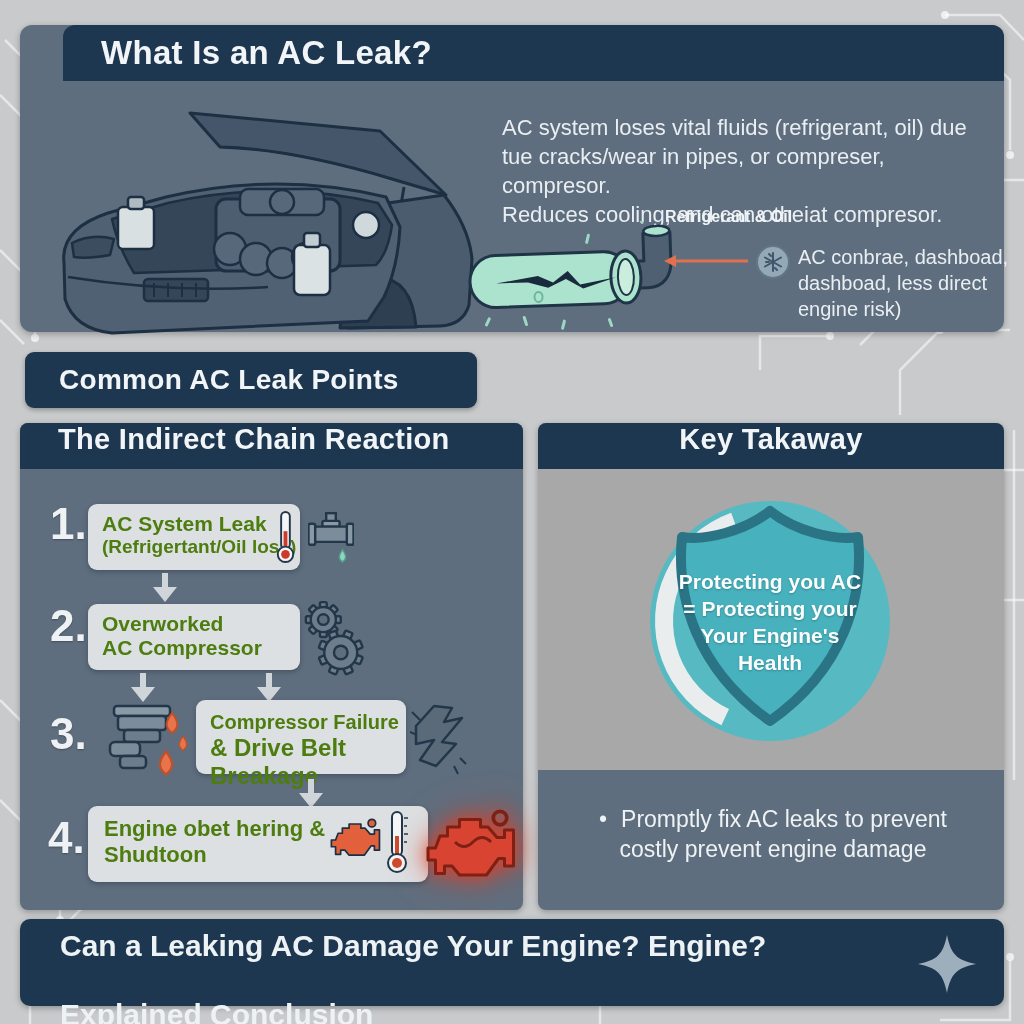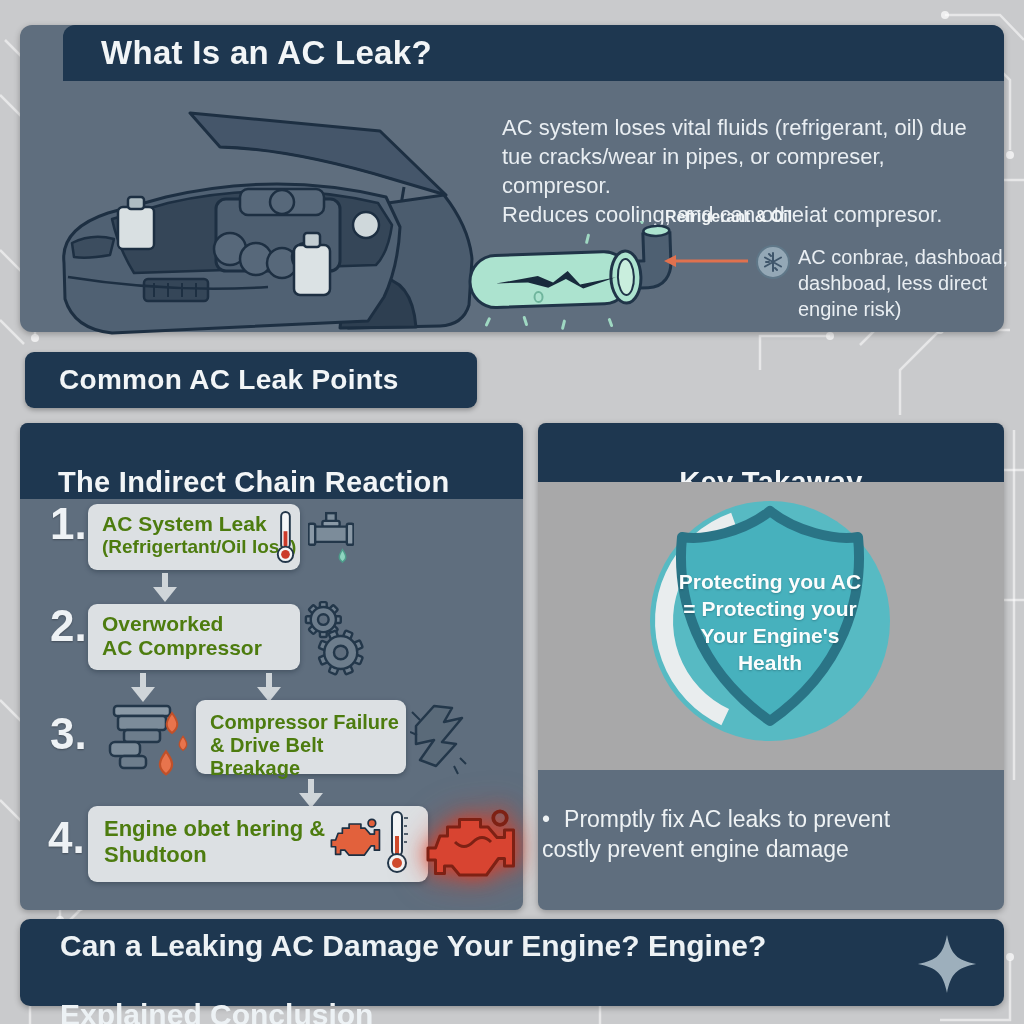--- a/index.html
+++ b/index.html
@@ -21,36 +21,36 @@
   .side-note{position:absolute;left:778px;top:219px;width:230px;color:#e9eef2;font-size:20px;line-height:26px;}
 
   
   .banner{left:25px;top:352px;width:452px;height:56px;background:#1e3750;border-radius:9px;display:flex;align-items:center;padding-left:34px;box-sizing:border-box;box-shadow:0 2px 5px rgba(0,0,0,.3);}
   .banner .h1-text{font-size:28px;}
 
   
   .panel{border-radius:8px;box-shadow:0 2px 6px rgba(0,0,0,.28);}
   .panel-left{left:20px;top:423px;width:503px;height:487px;background:#5f6e7e;}
   .panel-right{left:538px;top:423px;width:466px;height:487px;background:#a8a8a9;}
-  .panel-header{position:absolute;left:0;top:0;right:0;height:76px;background:#1e3750;border-radius:8px 8px 0 0;display:flex;align-items:flex-end;box-sizing:border-box;}
+  .panel-header{position:absolute;left:0;top:0;right:0;height:46px;background:#1e3750;border-radius:8px 8px 0 0;display:flex;align-items:flex-start;box-sizing:border-box;}
   .panel-header .h1-text{font-size:29px;}
   .ph-left{padding-left:38px;}
   .ph-center{justify-content:center;}
 
   .step-num{position:absolute;color:#eef2f5;font-size:44px;font-weight:bold;text-shadow:0 1px 2px rgba(0,0,0,.3);}
   .step-box{position:absolute;background:#dce0e3;border-radius:9px;box-shadow:0 2px 5px rgba(20,35,50,.35);color:#4d7c0f;box-sizing:border-box;}
   .sb-l1{font-weight:bold;}
   .flow-arrow{position:absolute;}
 
   
   .takeaway-gray{position:absolute;left:0;top:59px;right:0;height:288px;background:#a8a8a9;}
   .takeaway-slate{position:absolute;left:0;top:347px;right:0;bottom:0;background:#5f6e7e;border-radius:0 0 8px 8px;}
   .shield-art{position:absolute;left:102px;top:66px;width:260px;height:262px;}
   .shield-text{position:absolute;left:102px;top:145px;width:260px;text-align:center;color:#fbfdfd;font-size:21px;font-weight:bold;line-height:27px;text-shadow:0 1px 2px rgba(20,60,70,.35);}
-  .bullet-wrap{position:absolute;left:4px;top:381px;right:0;color:#eef2f4;font-size:23px;line-height:30px;}
+  .bullet-wrap{position:absolute;left:4px;top:381px;right:0;text-align:center;color:#eef2f4;font-size:23px;line-height:30px;}
   .bullet-dot{margin-right:14px;}
 
   
   .footer{left:20px;top:919px;width:984px;height:87px;background:#1e3750;border-radius:10px;box-shadow:0 2px 6px rgba(0,0,0,.3);}
   .footer-line{position:absolute;left:40px;color:#edf2f5;font-size:30px;font-weight:bold;}
   .fl1{top:10px;} .fl2{top:47px;margin-top:32px;}
   .sparkle{position:absolute;right:26px;top:14px;width:62px;height:62px;}
 </style>
 </head>
 <body>
@@ -270,21 +270,21 @@
         <rect x="12" y="56" width="26" height="12" rx="4" fill="#6d7d8c"></rect>
       </g>
       <g fill="#e8744d" stroke="#c05029" stroke-width="2">
         <path transform="translate(64,24)" d="M0,-11 C6,-3 8,3 0,9 C-8,3 -6,-3 0,-11 Z"></path>
         <path transform="translate(75,44) scale(0.7)" d="M0,-11 C6,-3 8,3 0,9 C-8,3 -6,-3 0,-11 Z"></path>
         <path transform="translate(58,64) scale(1.15)" d="M0,-11 C6,-3 8,3 0,9 C-8,3 -6,-3 0,-11 Z"></path>
       </g>
     </svg>
     <div class="step-box" style="left:176px;top:277px;width:210px;height:74px;padding:11px 0 0 14px;">
       <div class="sb-l1" style="font-size:20px;">Compressor Failure</div>
-      <div class="sb-l1" style="font-size:20px;">&amp; Drive Belt Breakage</div>
+      <div class="sb-l1" style="font-size:24px;">&amp; Drive Belt Breakage</div>
     </div>
     <svg style="position:absolute;left:390px;top:277px;width:58px;height:80px;" viewBox="0 0 58 80">
       <path d="M6,26 L24,6 L42,8 L34,22 L52,18 L32,42 L46,44 L26,66 L10,60 L24,40 L6,44 Z" fill="#5a6a79" stroke="#23374a" stroke-width="2.5" stroke-linejoin="round"></path>
       <path d="M2,12 l8,8 M0,32 l7,3 M50,58 l6,6 M44,66 l4,8" stroke="#23374a" stroke-width="2" fill="none"></path>
     </svg>
     <svg class="flow-arrow" style="left:278px;top:356px;" width="26" height="30" viewBox="0 0 26 30">
       <rect x="10" y="0" width="6" height="16" fill="#cfd5d9"></rect>
         <polygon points="1,14 25,14 13,29" fill="#cfd5d9"></polygon>
     </svg>
 

